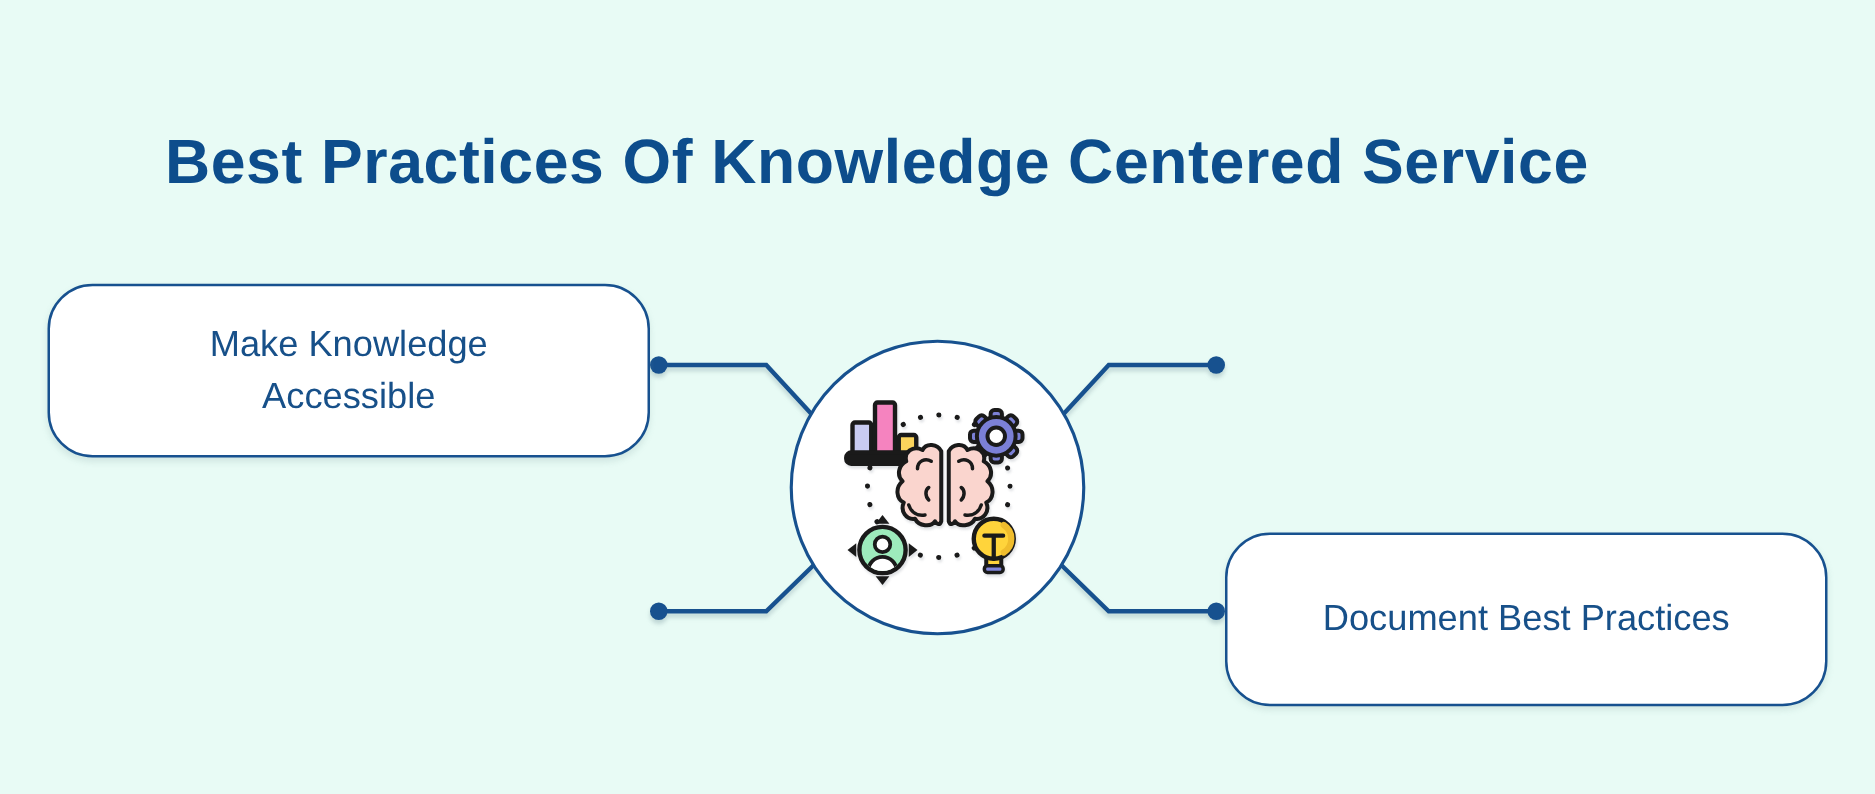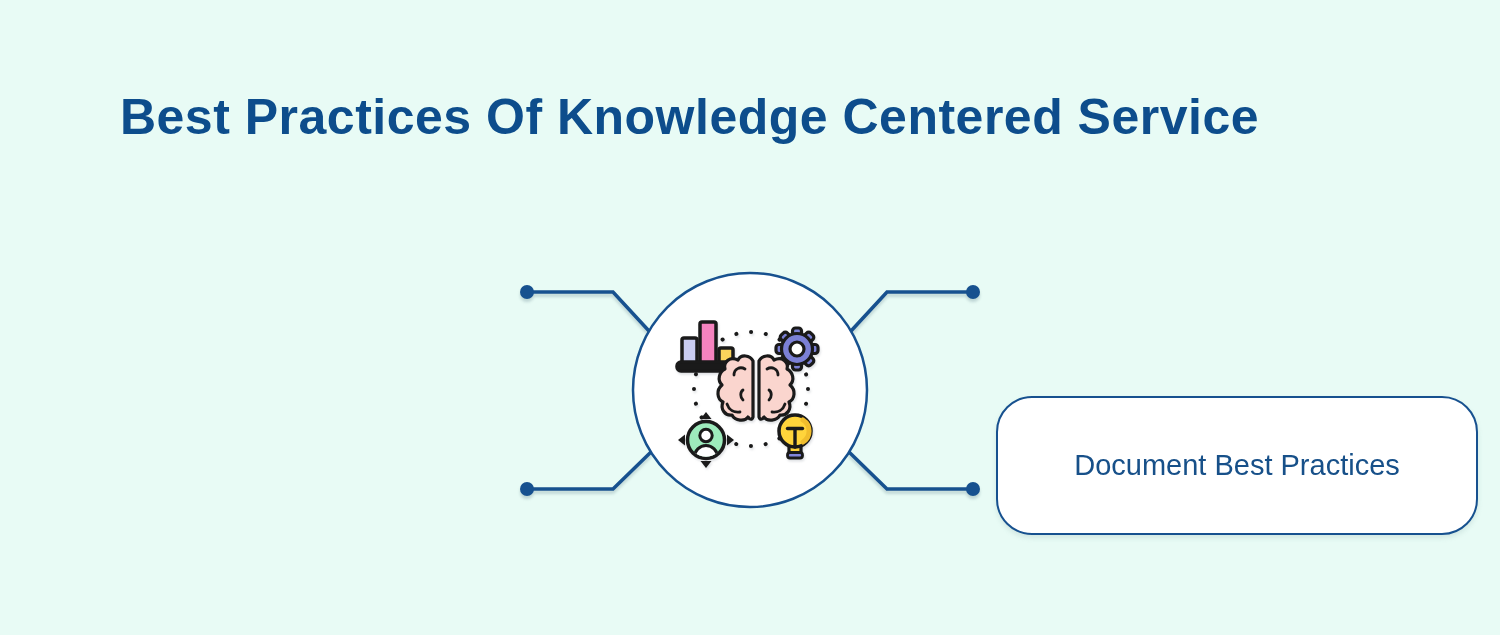--- a/index.html
+++ b/index.html
@@ -9,21 +9,21 @@
   }
   .canvas{
     position:relative;
     width:1500px;height:635px;
     background:#E8FBF5;
     overflow:hidden;
   }
   .title{
     position:absolute;
     left:0;top:84px;width:1371px;
-    margin:4px;
+    margin:16px;
     text-align:center;
     font-size:50px;
     font-weight:700;
     letter-spacing:0.5px;
     color:#0D4D8C;
   }
   .node-box{
     position:absolute;
     width:482px;height:139px;
     background:#FFFFFF;
@@ -39,21 +39,21 @@
     display:block;
     max-width:345px;
     text-align:center;
     font-size:29px;
     line-height:1.4;
     color:#175089;
   }
   .box-tl{left:38px;top:227px;}
   .box-bl{left:38px;top:415px;}
   .box-tr{left:980px;top:227px;}
-  .box-br{left:980px;top:396px;margin-left:16px;}
+  .box-br{left:980px;top:426px;}
   svg.diagram{
     position:absolute;left:0;top:0;
   }
   .connectors{
     filter:drop-shadow(0 3px 1.5px rgba(110,140,150,0.35));
   }
   .illustration{
     filter:drop-shadow(1px 2px 1px rgba(110,120,130,0.22));
   }
 </style>
@@ -142,17 +142,20 @@
         <g stroke="#1A1A1A" stroke-width="3.4" stroke-linecap="round">
           <line x1="787.5" y1="428.5" x2="802.5" y2="428.5"></line>
           <line x1="795" y1="429" x2="795" y2="447"></line>
         </g>
         <rect x="787.5" y="452.5" width="15" height="5.5" rx="2.5" fill="#8286DC" stroke="#1A1A1A" stroke-width="2.8"></rect>
       </g>
 
     </g>
   </svg>
 
+  <div class="node-box box-tl">
+    <span class="label">Make Knowledge Accessible</span>
+  </div>
   <div class="node-box box-br">
     <span class="label">Document Best Practices</span>
   </div>
 
 </div>
 
 </body></html>

